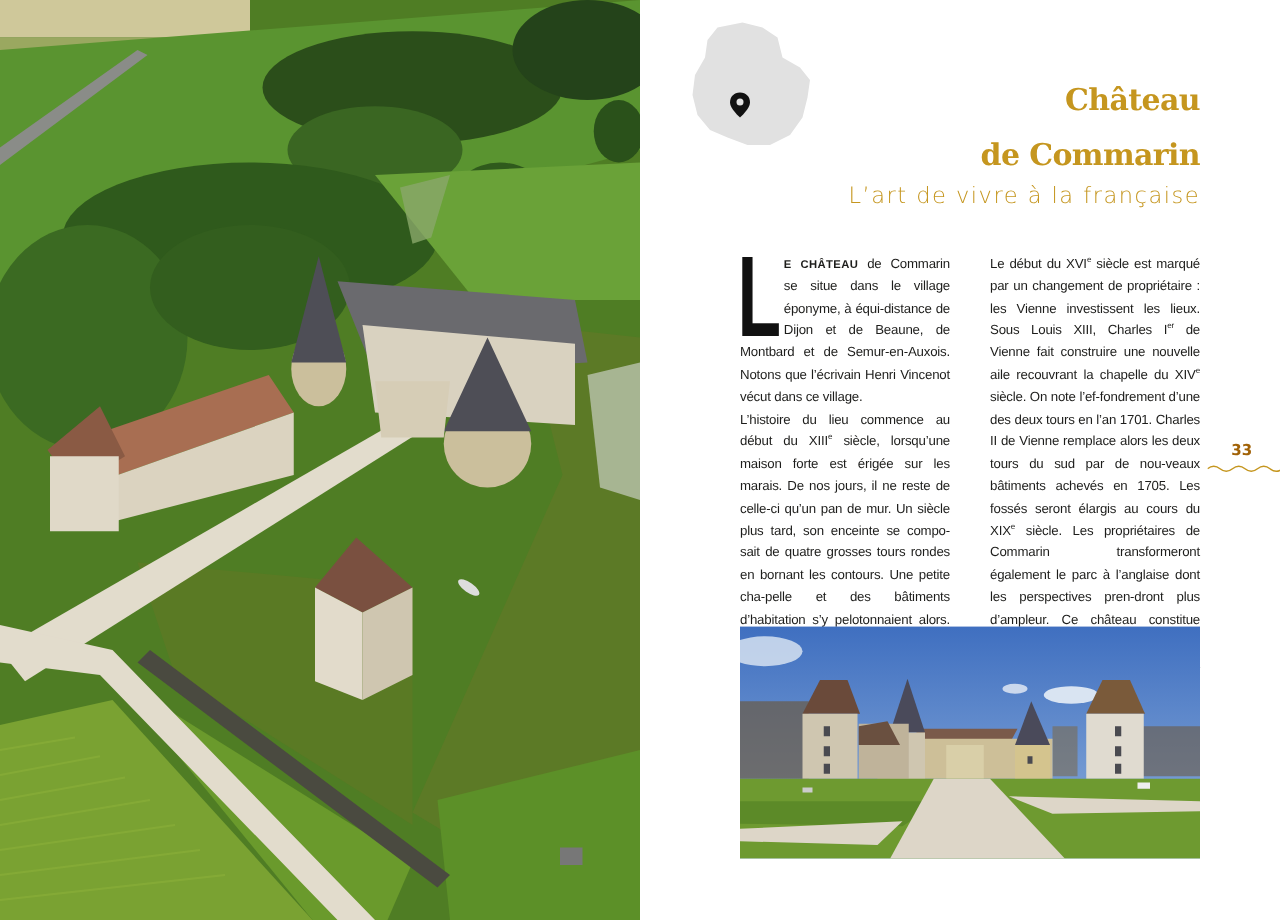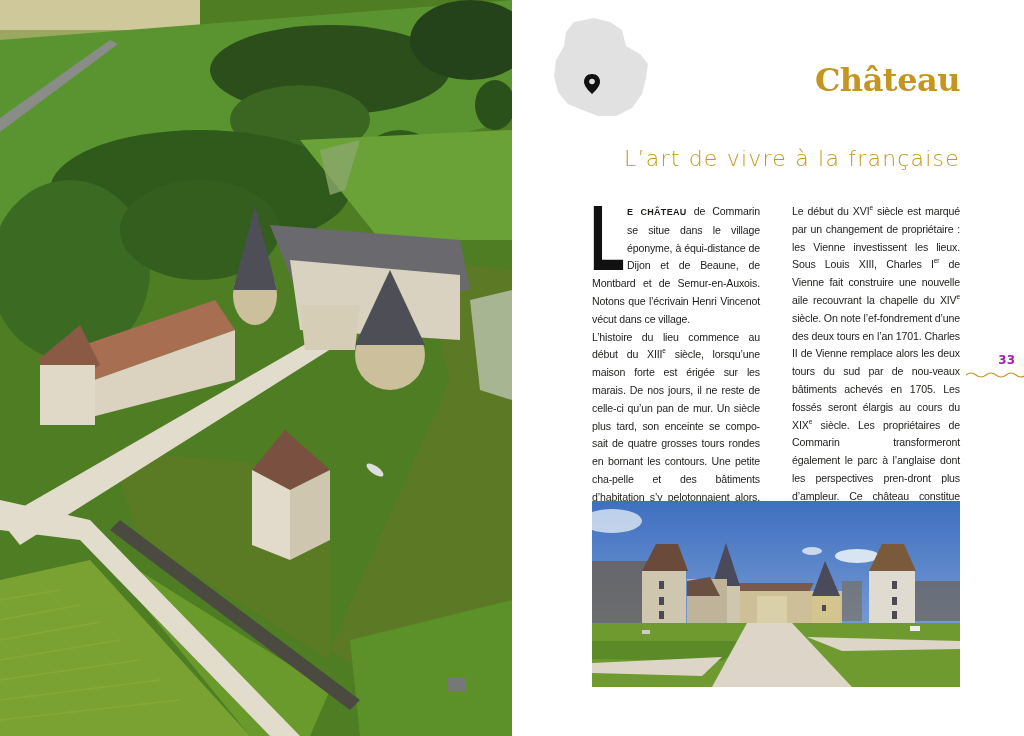--- a/index.html
+++ b/index.html
@@ -14,26 +14,26 @@
   .aerial svg { display: block; }
 
   
   .right-page { position: absolute; left: 512px; top: 0; width: 512px; height: 736px; background: #fff; }
 
   .map-shape { position: absolute; left: 552px; top: 16px; width: 100px; height: 104px; }
 
   .title {
     position: absolute; right: 64px; top: 58px; text-align: right;
     font-family: "DejaVu Serif", serif; font-weight: bold; color: #c5961f;
-    font-size: 32px; line-height: 44px; letter-spacing: -0.5px;
+    font-size: 24px; line-height: 44px; letter-spacing: -0.5px;
   }
   .subtitle {
     position: absolute; right: 64px; top: 146px; text-align: right;
     font-family: "DejaVu Sans", sans-serif; font-weight: normal; color: #c5961f;
-    font-size: 22px; letter-spacing: 1.2px; font-weight: 300;
+    font-size: 18px; letter-spacing: 1.2px; font-weight: 300;
   }
 
   .col {
     position: absolute; top: 203px; width: 168px;
     font-family: "Liberation Sans", sans-serif; font-size: 10.6px; line-height: 17.8px;
     color: #1d1d1b; text-align: justify; hyphens: manual;
     font-stretch: condensed; letter-spacing: -0.15px;
   }
   .col-1 { left: 592px; }
   .col-2 { left: 792px; }
@@ -41,22 +41,22 @@
 
   .dropcap {
     float: left; font-family: "Liberation Sans", sans-serif; font-weight: bold;
     font-size: 92px; line-height: 70px; color: #111; margin: 0 4px -2px -2px;
     height: 71px; transform: scaleX(0.62); transform-origin: left top; width: 33px;
   }
   .smallcaps { font-size: 9px; letter-spacing: 0.3px; text-transform: uppercase; font-weight: bold; }
   sup { font-size: 6.5px; vertical-align: super; line-height: 0; }
 
   .page-number {
-    position: absolute; left: 985px; top: 353px; width: 30px; text-align: right;
-    font-family: "DejaVu Sans", sans-serif; font-weight: bold; color: #a21caf; font-size: 12px;
+    position: absolute; left: 985px; top: 353px; width: 30px; text-align: left;
+    font-family: "DejaVu Sans", sans-serif; font-weight: bold; color: #a16207; font-size: 12px;
   }
   .wave { position: absolute; left: 966px; top: 370px; }
 
   .photo2 { position: absolute; left: 592px; top: 501px; width: 368px; height: 186px; overflow: hidden; }
   .photo2 svg { display: block; }
 </style>
 </head>
 <body>
 
 <div class="aerial">
@@ -134,20 +134,21 @@
     <path d="M22,6 L42,2 L58,6 L70,14 L74,30 L88,38 L96,48 L94,62 L90,78 L80,92 L64,100 L46,100 L30,94 L16,88 L6,76 L2,60 L4,44 L12,30 L14,16 Z" fill="#e1e1e1"></path>
     <g>
       <path d="M40,58 C35,58 32,61.5 32,66 C32,71 40,78 40,78 C40,78 48,71 48,66 C48,61.5 45,58 40,58 Z" fill="#111"></path>
       <circle cx="40" cy="65.5" r="2.8" fill="#e1e1e1"></circle>
     </g>
   </svg>
 </div>
 
 <div class="title">
   <div>Château</div>
+  <div>de Commarin</div>
 </div>
 <div class="subtitle">L’art de vivre à la française</div>
 
 <div class="col col-1">
   <p>
     <span class="dropcap">L</span><span class="smallcaps">e château</span><span> de Commarin se situe dans le village éponyme, à équi-distance de Dijon et de Beaune, de Montbard et de Semur-en-Auxois. Notons que l’écrivain Henri Vincenot vécut dans ce village.</span>
   </p>
   <p>
     <span>L’histoire du lieu commence au début du XIII</span><sup>e</sup><span> siècle, lorsqu’une maison forte est érigée sur les marais. De nos jours, il ne reste de celle-ci qu’un pan de mur. Un siècle plus tard, son enceinte se compo-sait de quatre grosses tours rondes en bornant les contours. Une petite cha-pelle et des bâtiments d’habitation s’y pelotonnaient alors. Plus au nord, une seconde enceinte prenait probablement place là où s’élèvent actuellement les écuries et les deux pavillons d’entrée.</span>
   </p>

